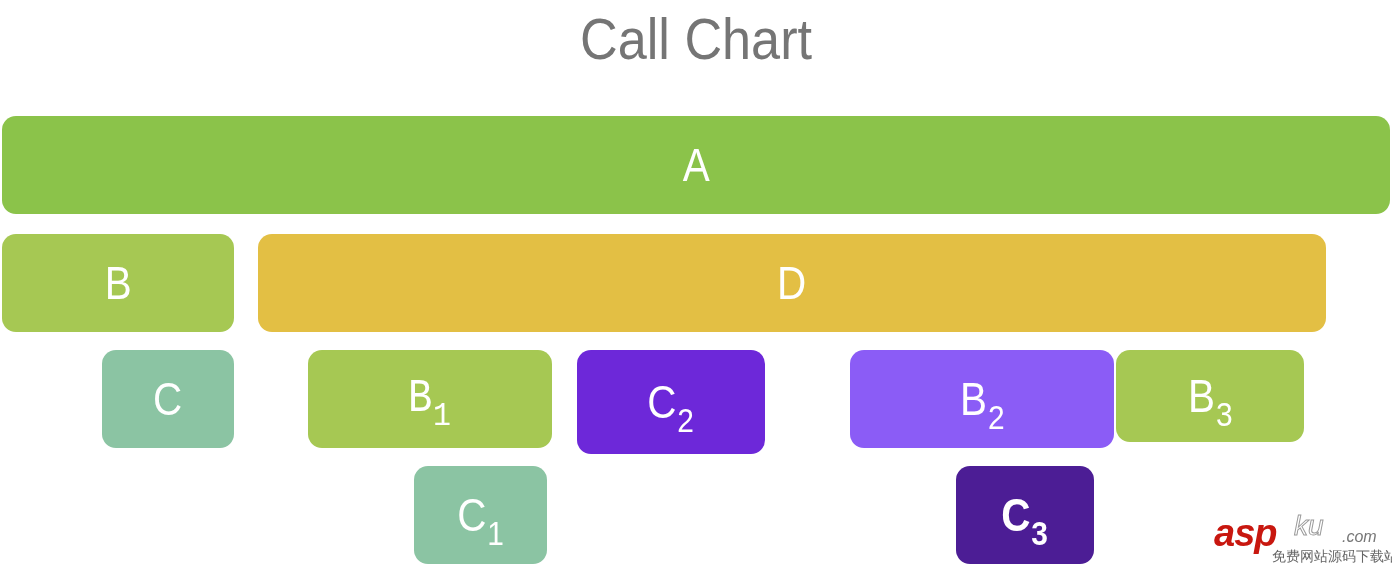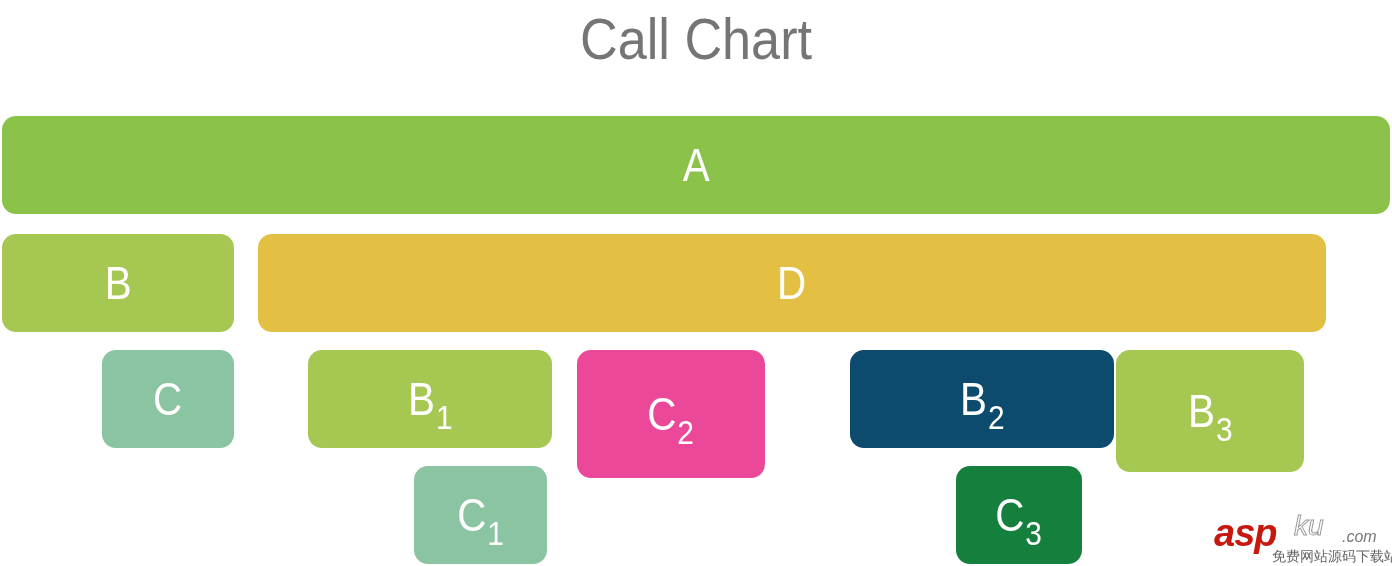--- a/index.html
+++ b/index.html
@@ -33,37 +33,37 @@
 <div class="box" style="left:2px; top:234px; width:232px; height:98px; background:#a6c853;">
   <span class="lbl"><span>B</span></span>
 </div>
 <div class="box" style="left:258px; top:234px; width:1068px; height:98px; background:#e3bf44;">
   <span class="lbl"><span>D</span></span>
 </div>
 
 <div class="box" style="left:102px; top:350px; width:132px; height:98px; background:#8bc4a3;">
   <span class="lbl"><span>C</span></span>
 </div>
-<div class="box" style="left:308px; top:350px; width:244px; height:98px; background:#a6c853;">
+<div class="box" style="left:308px; top:350px; width:244px; height:98px; background:#a6c853;font-family:Liberation Mono, monospace;">
   <span class="lbl"><span>B</span><sub>1</sub></span>
 </div>
-<div class="box" style="left:577px; top:350px; width:188px; height:128px; background:#ec4899;">
+<div class="box" style="left:577px; top:350px; width:188px; height:104px; background:#6d28d9;">
   <span class="lbl"><span>C</span><sub>2</sub></span>
 </div>
-<div class="box" style="left:850px; top:350px; width:264px; height:98px; background:#0c4a6e;">
+<div class="box" style="left:850px; top:350px; width:264px; height:98px; background:#8b5cf6;">
   <span class="lbl"><span>B</span><sub>2</sub></span>
 </div>
-<div class="box" style="left:1116px; top:350px; width:188px; height:122px; background:#a6c853;">
+<div class="box" style="left:1116px; top:350px; width:188px; height:92px; background:#a6c853;">
   <span class="lbl"><span>B</span><sub>3</sub></span>
 </div>
 
 <div class="box" style="left:414px; top:466px; width:133px; height:98px; background:#8bc4a3;">
   <span class="lbl"><span>C</span><sub>1</sub></span>
 </div>
-<div class="box" style="left:956px; top:466px; width:126px; height:98px; background:#15803d;">
+<div class="box" style="left:956px; top:466px; width:138px; height:98px; background:#4c1d95;font-weight:bold;">
   <span class="lbl"><span>C</span><sub>3</sub></span>
 </div>
 
 <div class="watermark">
   <span class="wm-asp">asp</span>
   <span class="wm-ku">ku</span>
   <span class="wm-com">.com</span>
   <span class="wm-sub">免费网站源码下载站!</span>
 </div>
 

